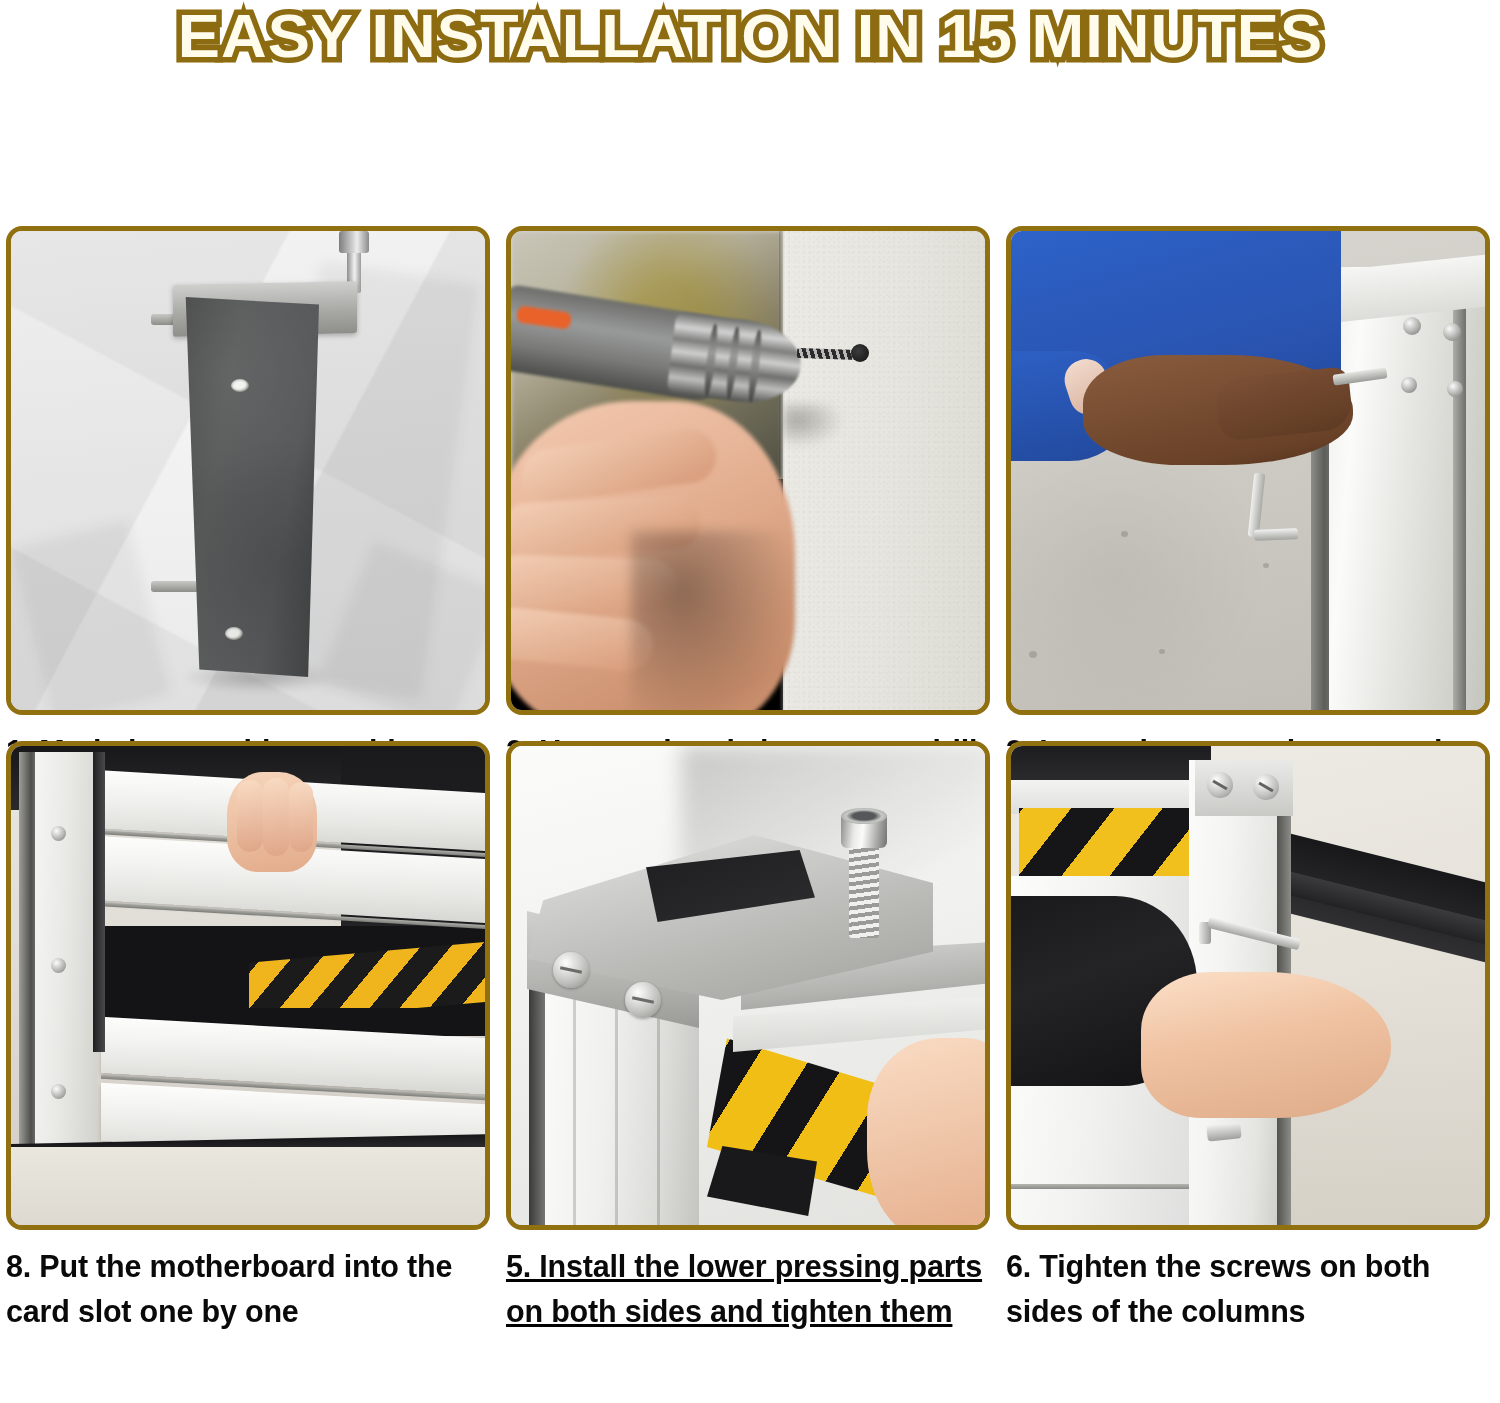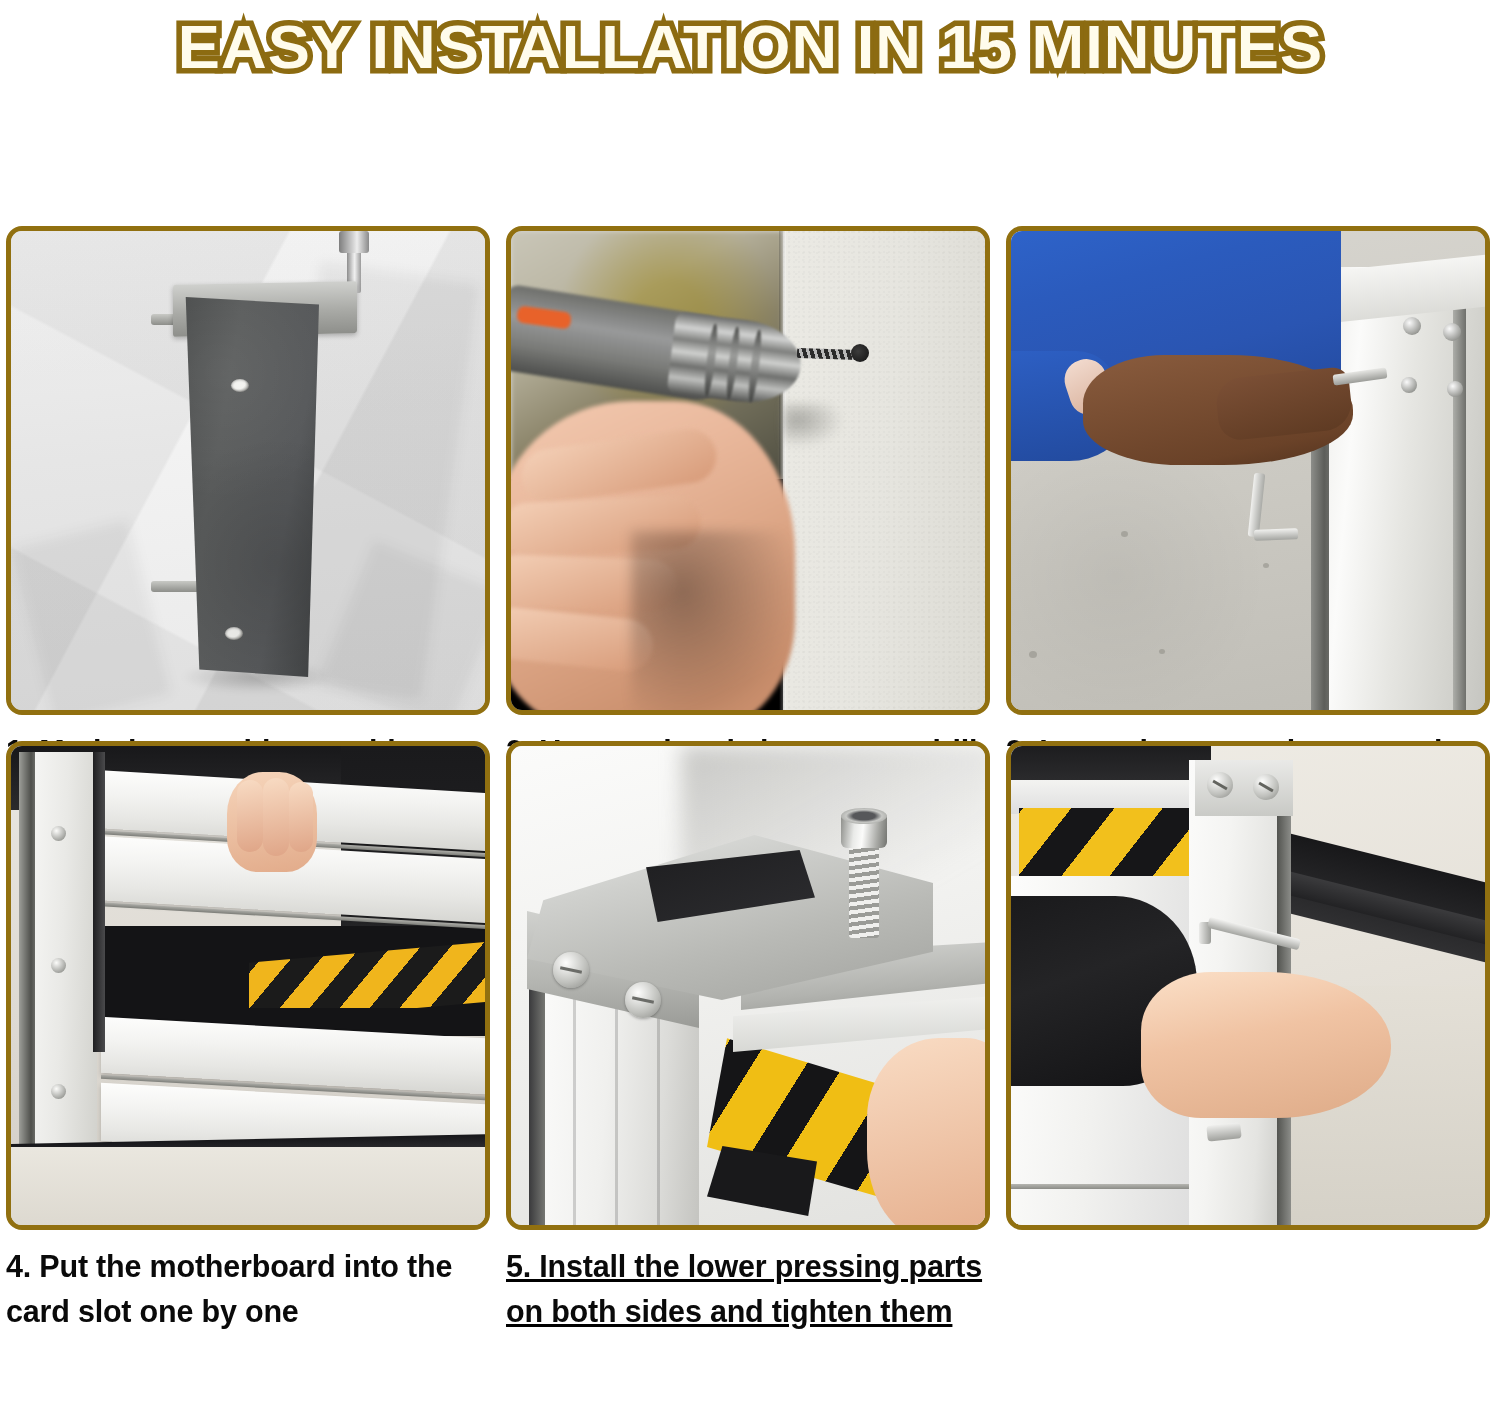--- a/index.html
+++ b/index.html
@@ -13,21 +13,20 @@
     font-family: "Liberation Sans", sans-serif;
     overflow: hidden;
     position: relative;
   }
 
   
   .title-bar {
     width: 1500px;
     height: 92px;
     display: flex;
-    align-items: center;
     justify-content: center;
     background: #ffffff;
   }
   .title-text {
     font-family: "Liberation Sans", sans-serif;
     font-size: 62px;
     font-weight: bold;
     letter-spacing: 1px;
     color: #FFFCEC;
     text-transform: uppercase;
@@ -685,21 +684,21 @@
           <div class="p4-colL"></div>
           <div class="p4-colL-dark2"></div>
           <div class="p4-screw" style="left:40px;top:80px"></div>
           <div class="p4-screw" style="left:40px;top:212px"></div>
           <div class="p4-screw" style="left:40px;top:338px"></div>
 
           <div class="p4-baseline"></div>
           <div class="p4-floor"></div>
         </div>
       </div>
-      <div class="caption">4. Put the motherboard into the card slot one by one</div>
+      <div class="caption">8. Put the motherboard into the card slot one by one</div>
     </div>
 
     <div class="cell c1">
       <div class="frame">
         <div class="photo">
           <div class="p5-bg"></div>
           <div class="p5-shadowwall"></div>
           <div class="p5-hazard"></div>
           <div class="p5-darkslot"></div>
           <div class="p5-hand"></div>
@@ -742,15 +741,16 @@
           <div class="p6-bracket"></div>
           <div class="p6-bscrew" style="left:196px;top:26px"></div>
           <div class="p6-bscrew" style="left:242px;top:28px"></div>
           <div class="p6-sleeve"></div>
           <div class="p6-hand6"></div>
           <div class="p6-hexkey-v"></div>
           <div class="p6-hexkey-h"></div>
           <div class="p6-lowscrew"></div>
         </div>
       </div>
+      <div class="caption">6. Tighten the screws on both sides of the columns</div>
     </div>
   </div>
 </div>
 
 </body></html>

